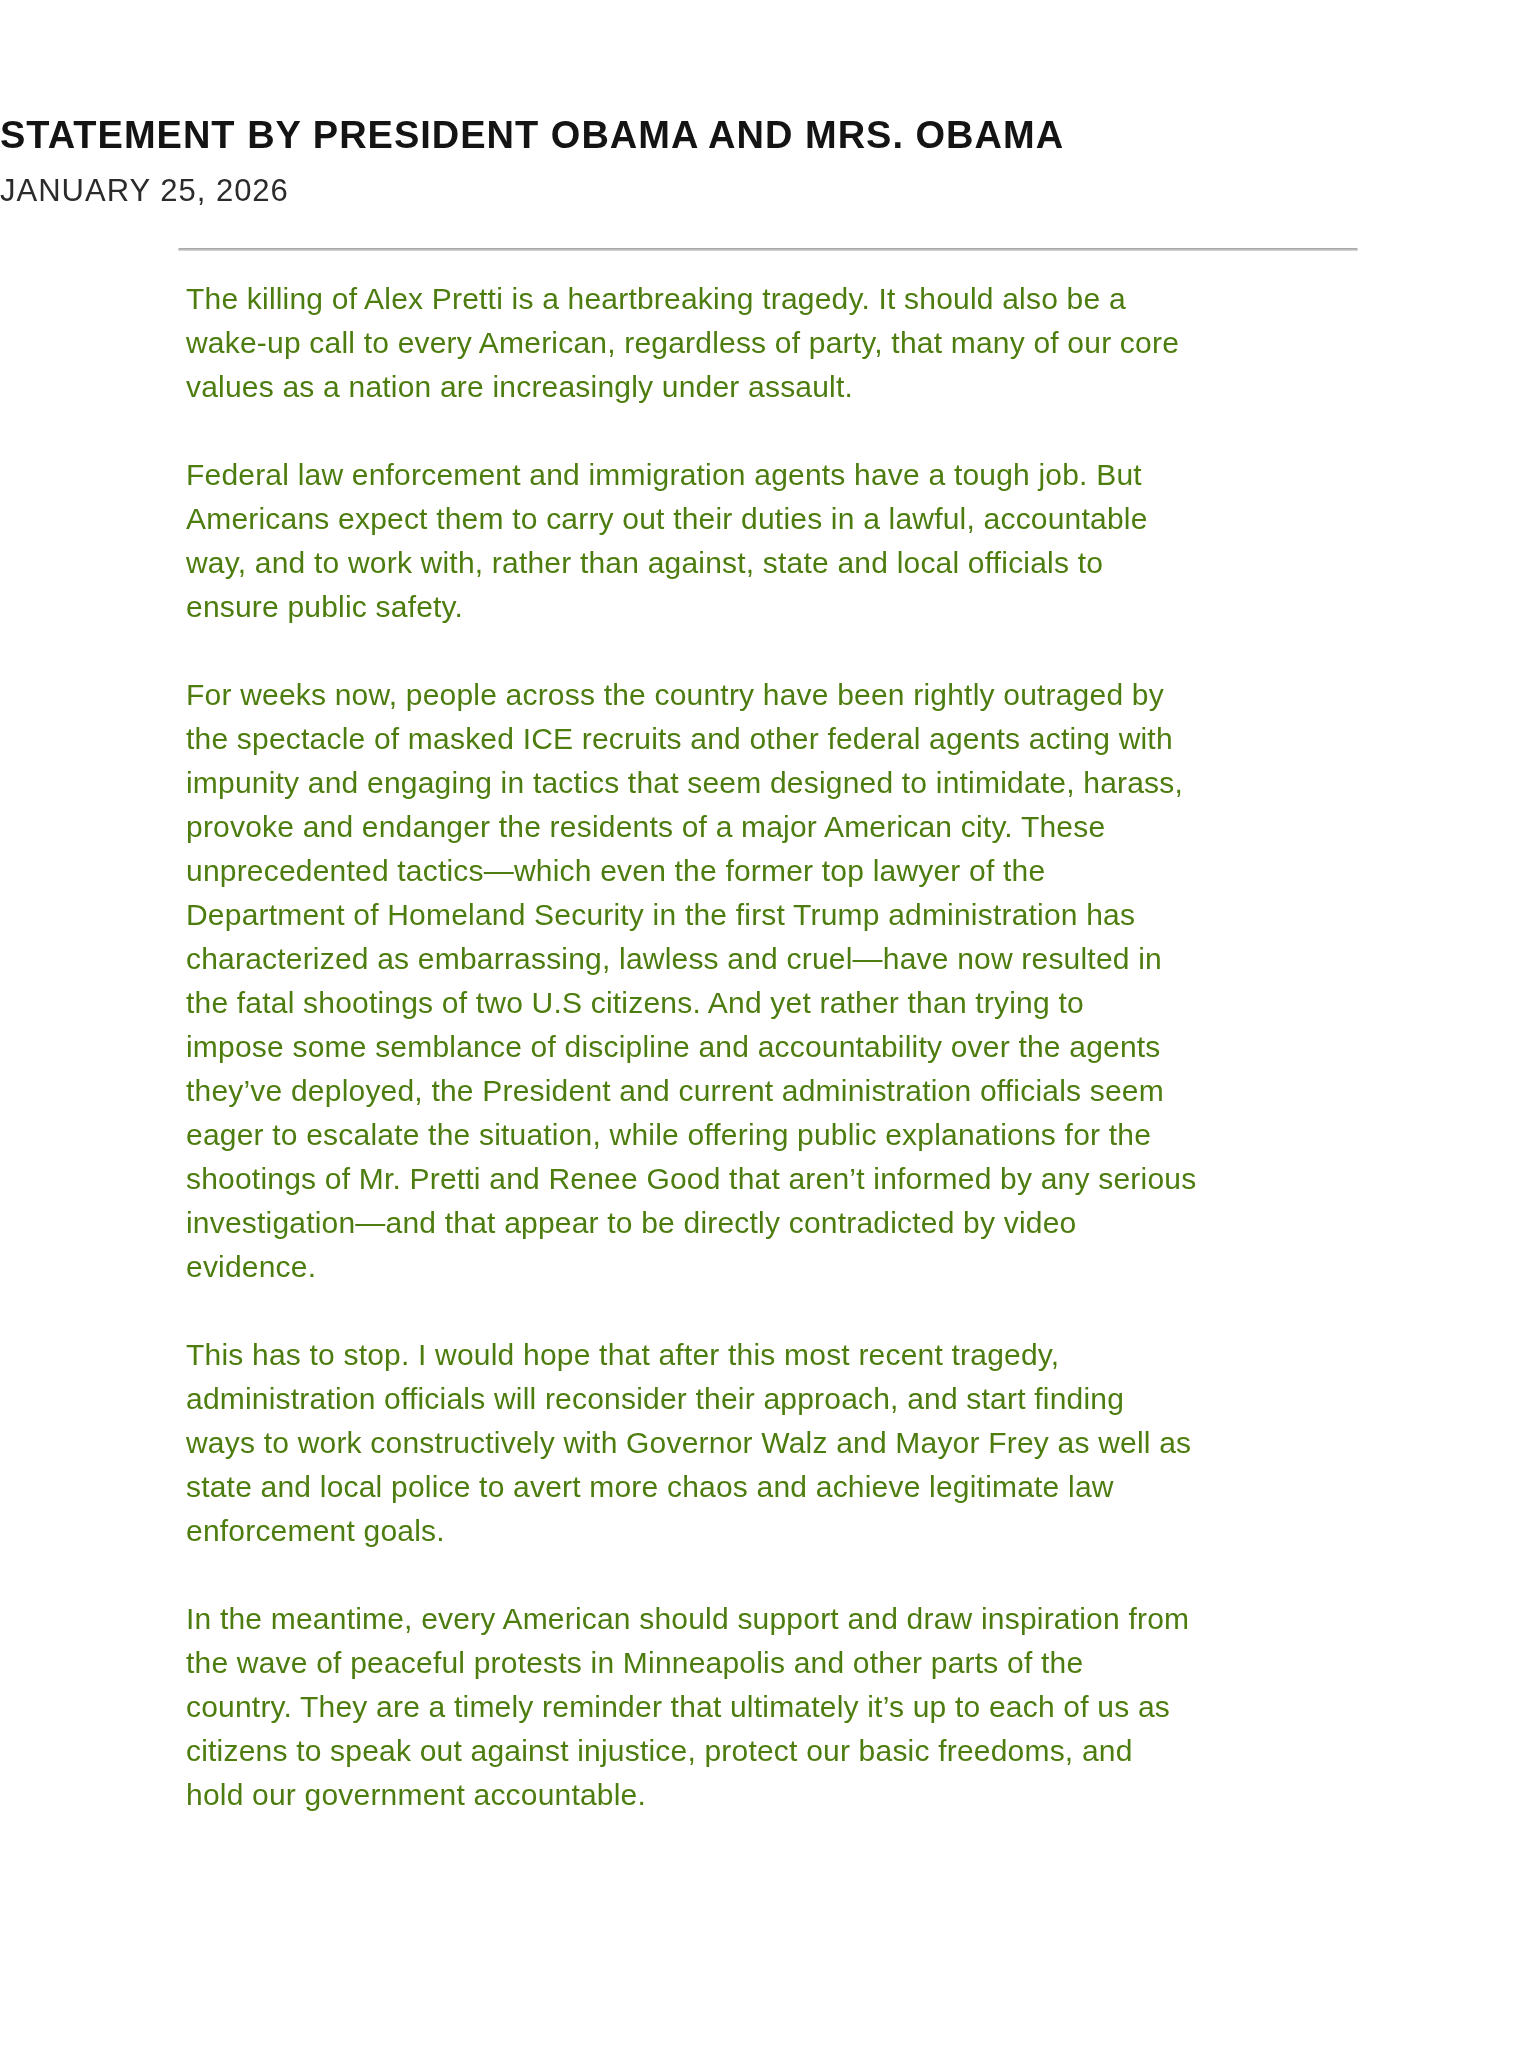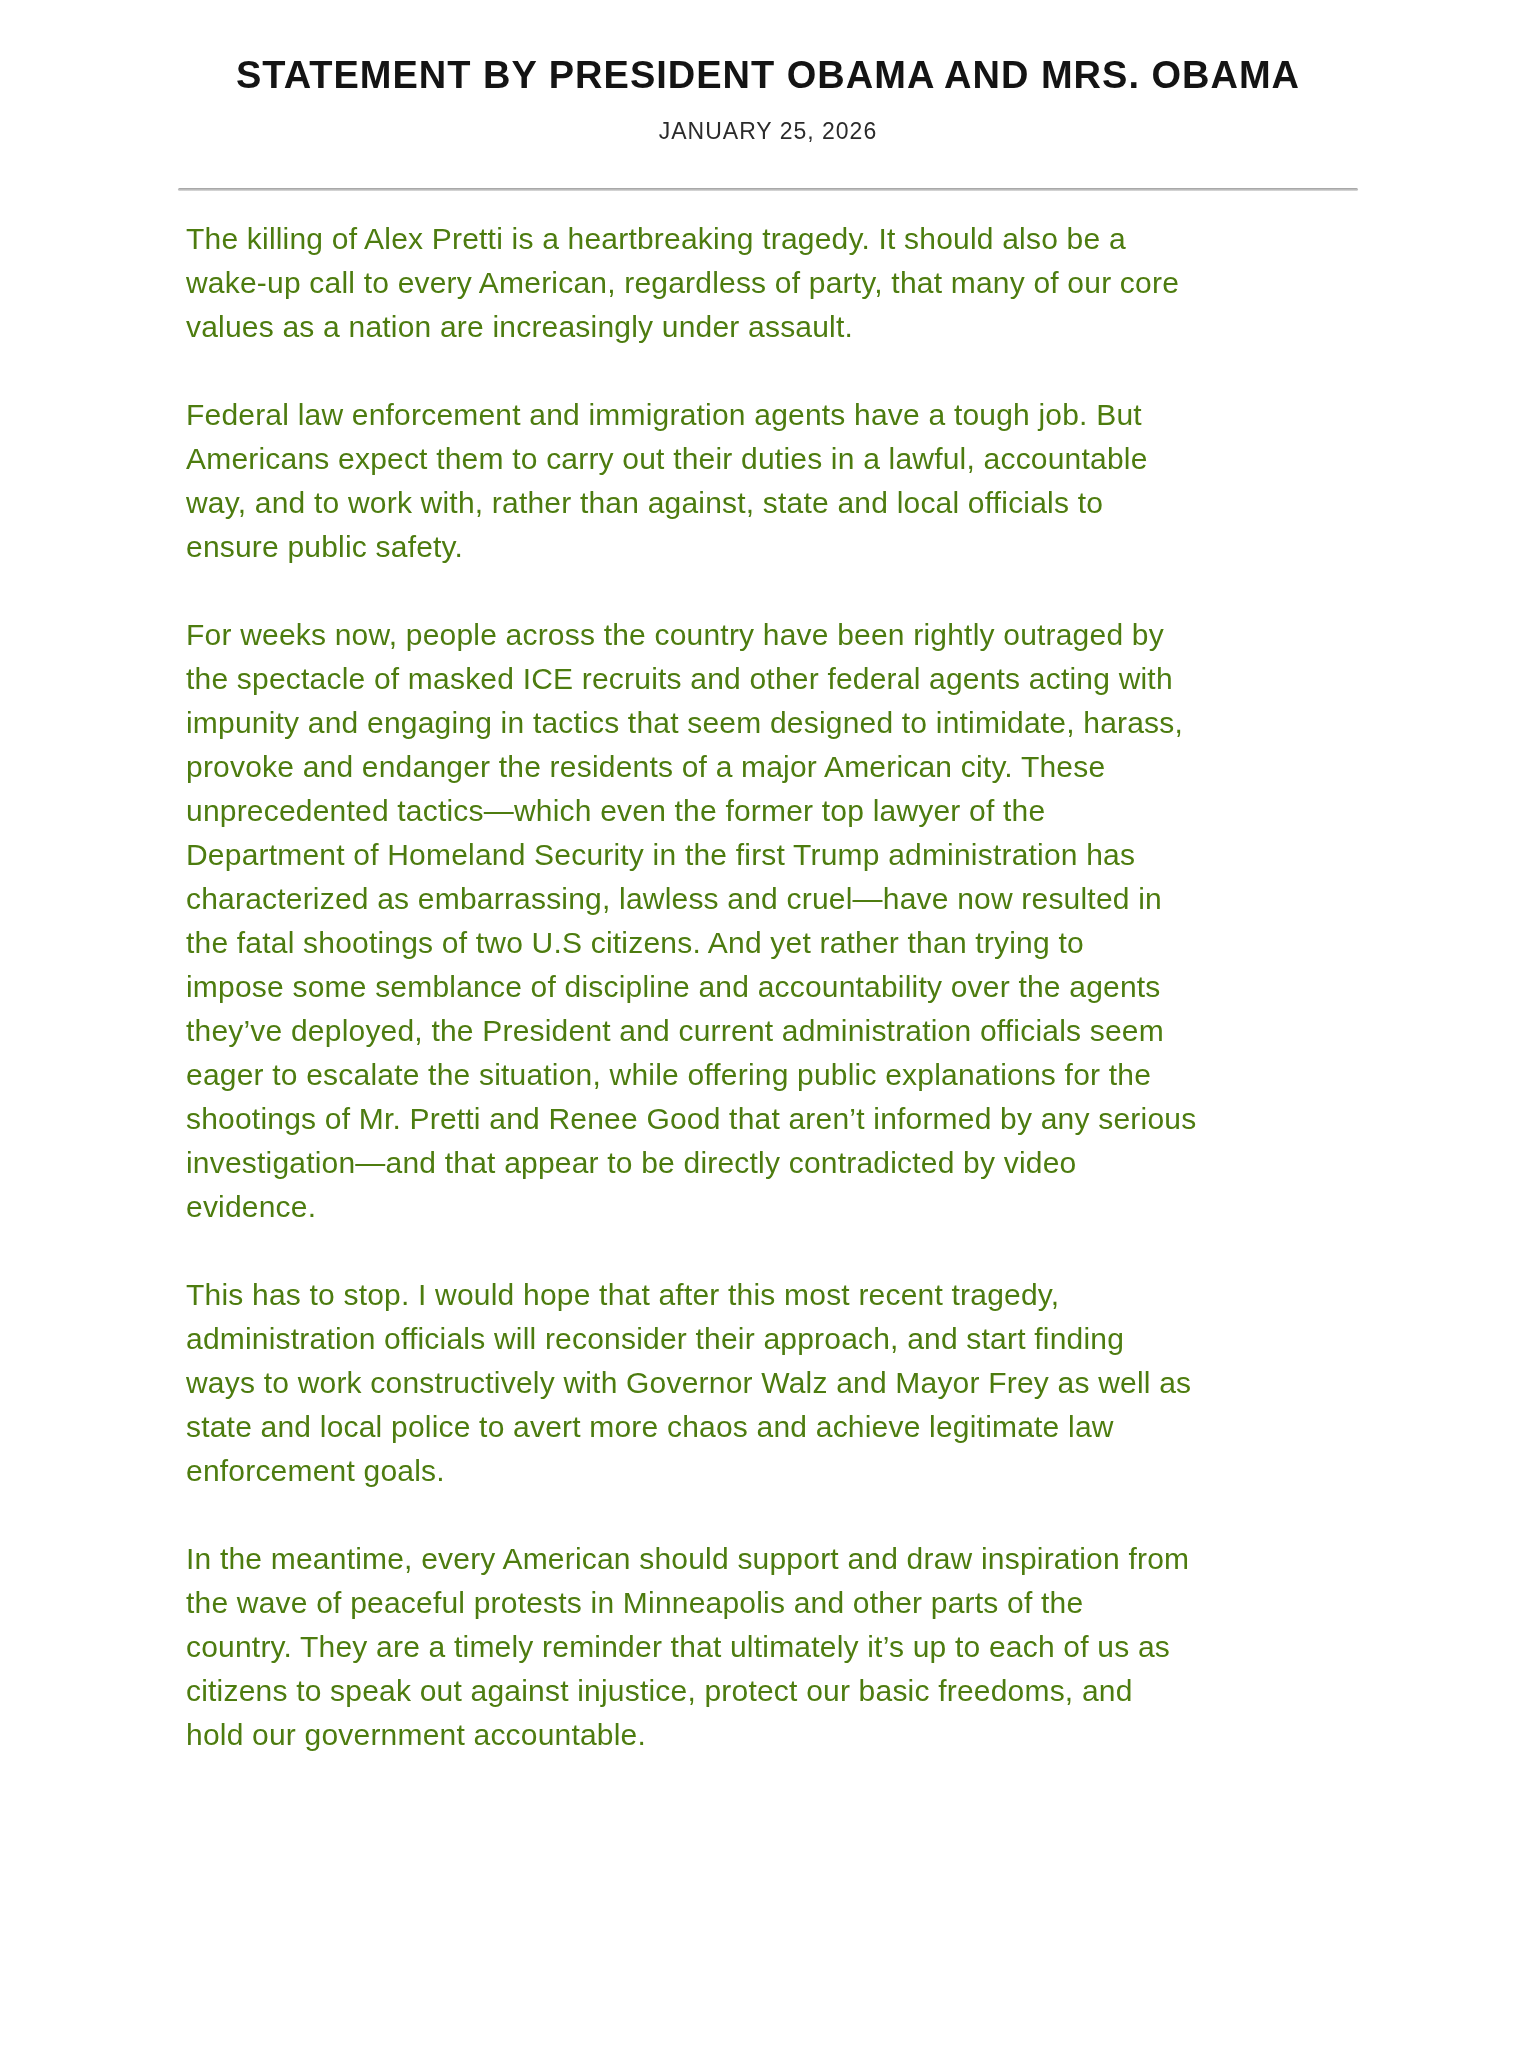--- a/index.html
+++ b/index.html
@@ -14,34 +14,33 @@
     font-family: "Liberation Sans", sans-serif;
     -webkit-font-smoothing: antialiased;
     overflow: hidden;
   }
   .page {
     position: absolute;
     inset: 0;
     background: #ffffff;
   }
   .doc-header {
-    text-align: center;
-    padding-top: 52px;
+    padding-top: 112px;
   }
   .doc-title {
     margin: 0;
     font-size: 38px;
     line-height: 46px;
     font-weight: 700;
     letter-spacing: 1px;
     color: #141414;
   }
   .doc-date {
     margin: 16px 0 0 0;
-    font-size: 23px;
+    font-size: 31px;
     line-height: 34px;
     font-weight: 400;
     letter-spacing: 1px;
     color: #2b2b2b;
   }
   .divider {
     margin: 40px auto 0 auto;
     width: 1180px;
     height: 3px;
     border-radius: 2px;

